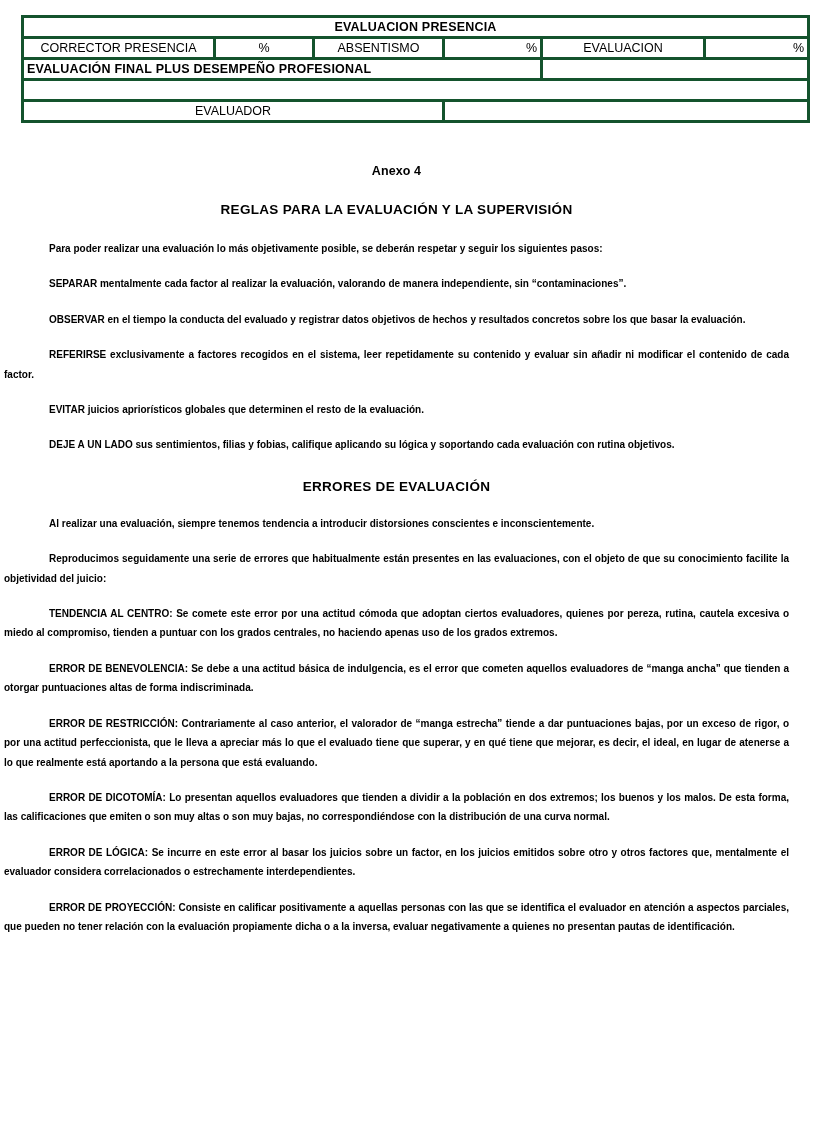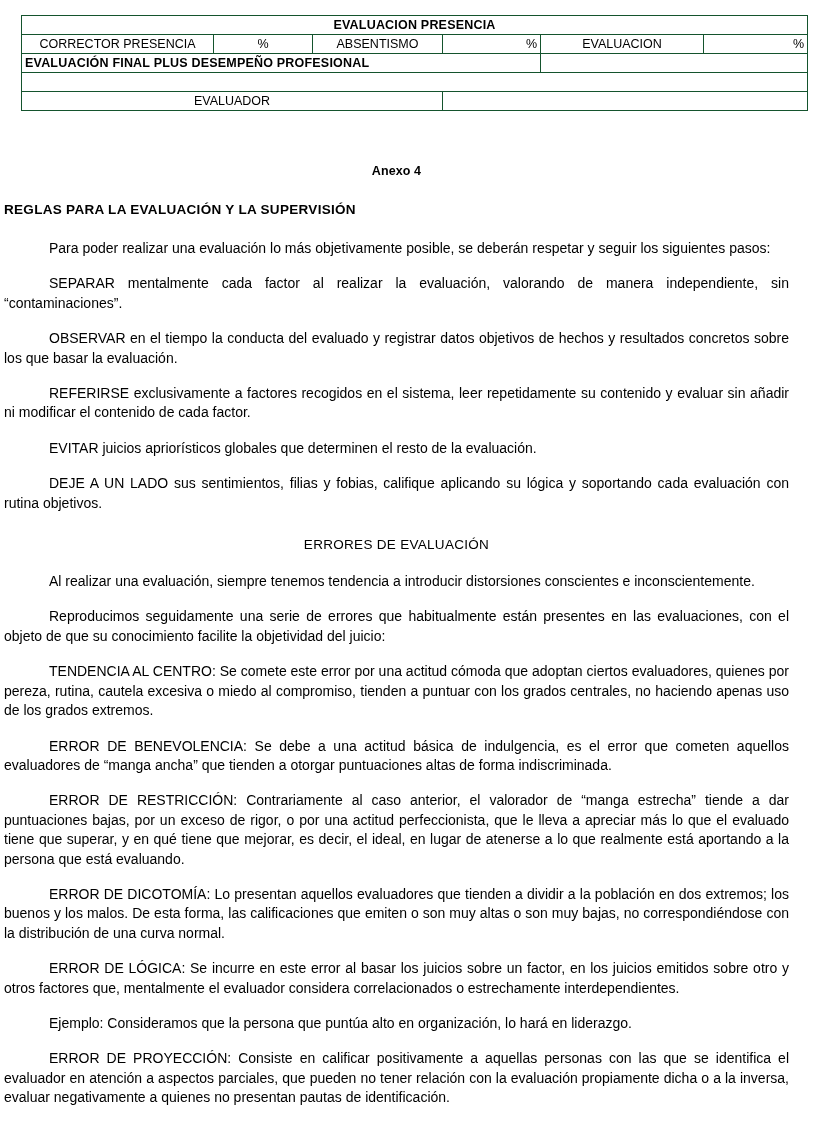--- a/index.html
+++ b/index.html
@@ -28,21 +28,21 @@
     top: 15px;
     width: 786px;
   }
   table.form-table {
     border-collapse: collapse;
     table-layout: fixed;
     width: 786px;
     font-size: 12.5px;
   }
   table.form-table td {
-    border: 1px solid #14532d;
+    border: 3px solid #14532d;
     height: 18px;
     padding: 0 3px;
     line-height: 15px;
     vertical-align: middle;
     white-space: nowrap;
     overflow: hidden;
   }
   td.title-cell {
     text-align: center;
     font-weight: bold;
@@ -66,40 +66,41 @@
     width: 785px;
   }
   .anexo {
     text-align: center;
     font-weight: bold;
     font-size: 12.5px;
     margin: 0 0 24px 0;
     letter-spacing: 0.1px;
   }
   h1.doc-title {
-    text-align: left;
+    text-align: center;
     font-weight: bold;
     font-size: 13.5px;
     margin: 0 0 22px 0;
     letter-spacing: 0.3px;
   }
   h2.section-title {
     text-align: center;
-    font-weight: normal;
+    font-weight: bold;
     font-size: 13.5px;
     margin: 24px 0 20px 0;
     letter-spacing: 0.3px;
   }
   p.para {
     margin: 0 0 16px 0;
-    font-size: 14px;
+    font-size: 10px;
     line-height: 19.4px;
     text-align: justify;
     text-indent: 45px;
     hyphens: manual;
+    font-weight: bold;
   }
   p.para:last-child { margin-bottom: 0; margin-top: 8px; }
 </style>
 </head>
 <body>
 
 <div class="page">
 
   <div class="form-table-wrap">
     <table class="form-table">
@@ -156,17 +157,16 @@
     <h2 class="section-title">ERRORES DE EVALUACIÓN</h2>
 
     <p class="para">Al realizar una evaluación, siempre tenemos tendencia a introducir distorsiones conscientes e inconscientemente.</p>
     <p class="para">Reproducimos seguidamente una serie de errores que habitualmente están presentes en las evaluaciones, con el objeto de que su conocimiento facilite la objetividad del juicio:</p>
 
     <p class="para">TENDENCIA AL CENTRO: Se comete este error por una actitud cómoda que adoptan ciertos evaluadores, quienes por pereza, rutina, cautela excesiva o miedo al compromiso, tienden a puntuar con los grados centrales, no haciendo apenas uso de los grados extremos.</p>
     <p class="para">ERROR DE BENEVOLENCIA: Se debe a una actitud básica de indulgencia, es el error que cometen aquellos evaluadores de “manga ancha” que tienden a otorgar puntuaciones altas de forma indiscriminada.</p>
     <p class="para">ERROR DE RESTRICCIÓN: Contrariamente al caso anterior, el valorador de “manga estrecha” tiende a dar puntuaciones bajas, por un exceso de rigor, o por una actitud perfeccionista, que le lleva a apreciar más lo que el evaluado tiene que superar, y en qué tiene que mejorar, es decir, el ideal, en lugar de atenerse a lo que realmente está aportando a la persona que está evaluando.</p>
     <p class="para">ERROR DE DICOTOMÍA: Lo presentan aquellos evaluadores que tienden a dividir a la población en dos extremos; los buenos y los malos. De esta forma, las calificaciones que emiten o son muy altas o son muy bajas, no correspondiéndose con la distribución de una curva normal.</p>
     <p class="para">ERROR DE LÓGICA: Se incurre en este error al basar los juicios sobre un factor, en los juicios emitidos sobre otro y otros factores que, mentalmente el evaluador considera correlacionados o estrechamente interdependientes.</p>
-    <p class="para">Ejemplo: Consideramos que la persona que puntúa alto en organización, lo hará en liderazgo.</p>
     <p class="para">ERROR DE PROYECCIÓN: Consiste en calificar positivamente a aquellas personas con las que se identifica el evaluador en atención a aspectos parciales, que pueden no tener relación con la evaluación propiamente dicha o a la inversa, evaluar negativamente a quienes no presentan pautas de identificación.</p>
 
   </div>
 </div>
 
 </body></html>

